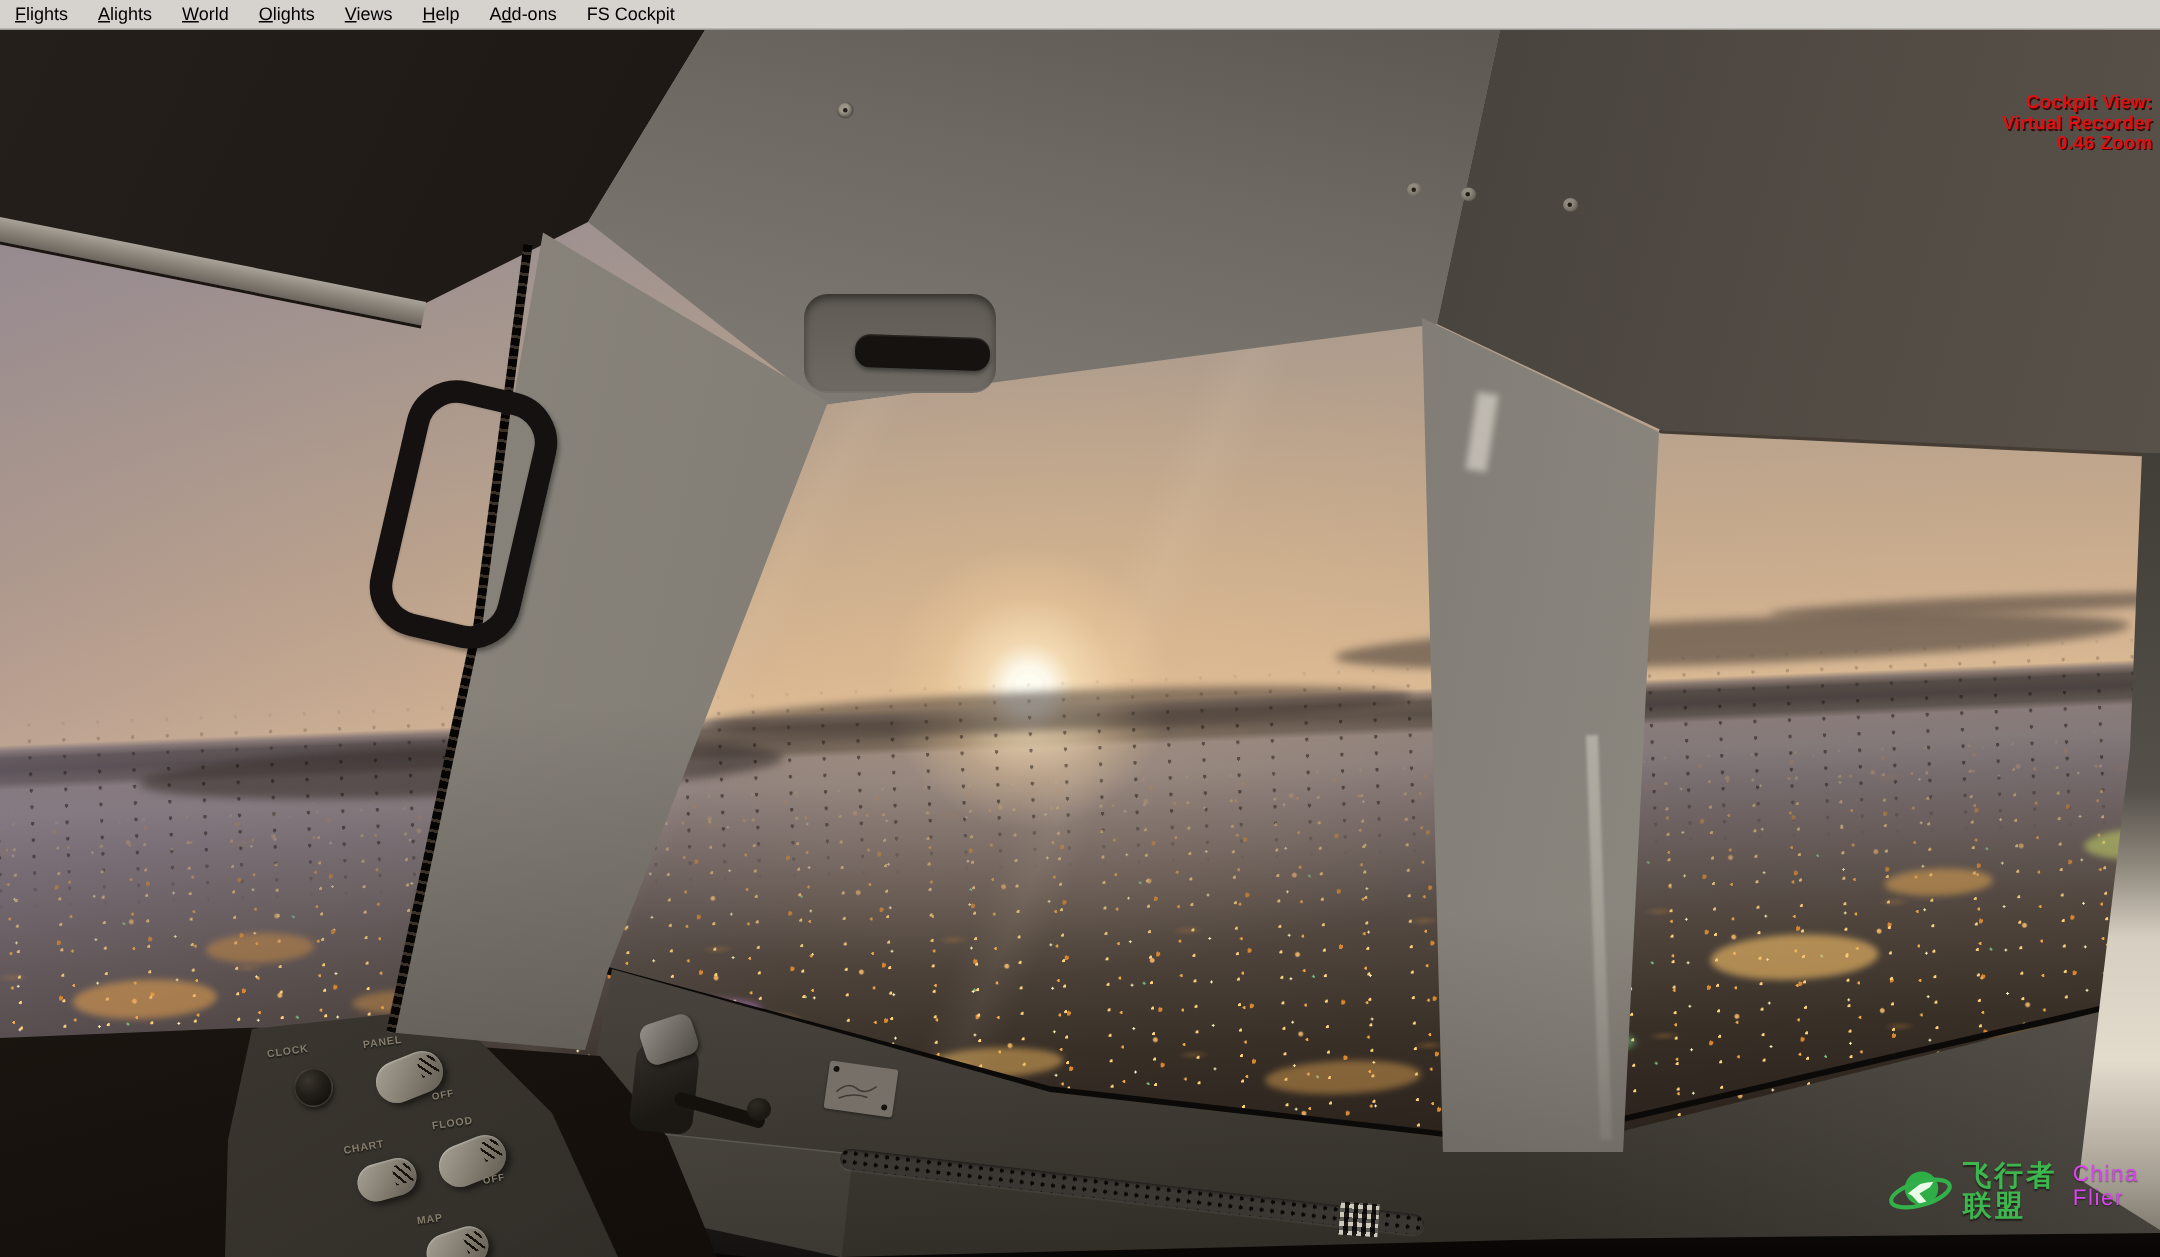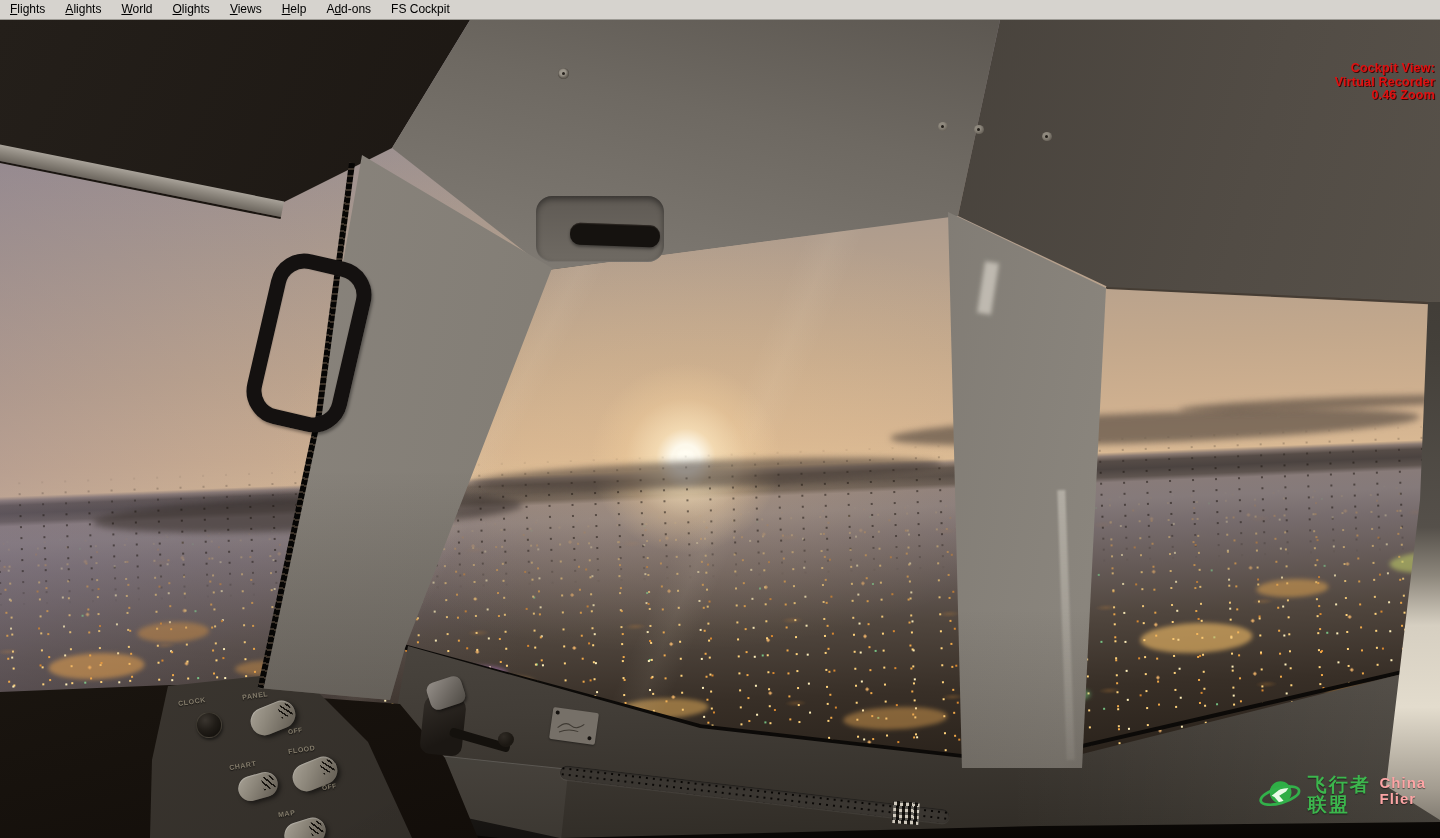--- a/index.html
+++ b/index.html
@@ -159,21 +159,21 @@
     background:radial-gradient(circle at 35% 30%, #2c2username 0,#1c1813 60%);background:radial-gradient(circle at 35% 30%, #2f2a24 0,#1c1813 60%);}
 
   
   .hud{position:absolute;right:5px;top:24px;text-align:right;font-weight:bold;font-size:12.5px;line-height:13.5px;
     color:#e01010;text-shadow:1px 1px 0 rgba(60,0,0,.9);z-index:60;letter-spacing:.2px;margin-top:38px;}
 
   
   .watermark{position:absolute;left:1258px;top:766px;display:flex;align-items:center;gap:6px;z-index:60;}
   .wm-text{display:flex;flex-direction:row;line-height:1.05;}
   .wm-cn{font-size:19px;font-weight:bold;color:#3cb64d;letter-spacing:2px;text-shadow:0 1px 1px rgba(0,0,0,.5);}
-  .wm-en{font-size:15px;font-weight:bold;color:#fca5a5;letter-spacing:1px;text-shadow:0 1px 1px rgba(0,0,0,.5);}
+  .wm-en{font-size:15px;font-weight:normal;color:#d946ef;letter-spacing:1px;text-shadow:0 1px 1px rgba(0,0,0,.5);}
 </style>
 </head>
 <body>
 
 <div class="menubar">
   <div class="mi"><span></span><span class="u">F</span><span>lights</span></div>
   <div class="mi"><span></span><span class="u">A</span><span>lights</span></div>
   <div class="mi"><span></span><span class="u">W</span><span>orld</span></div>
   <div class="mi"><span></span><span class="u">O</span><span>lights</span></div>
   <div class="mi"><span></span><span class="u">V</span><span>iews</span></div>

